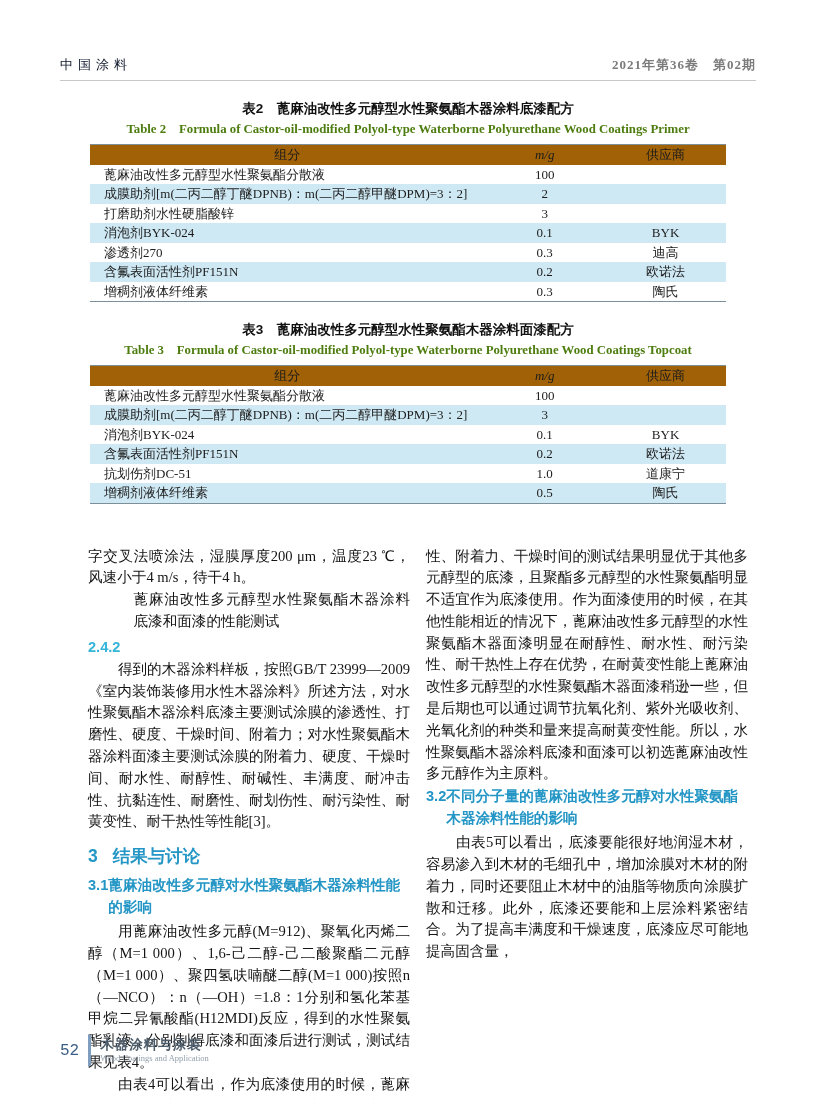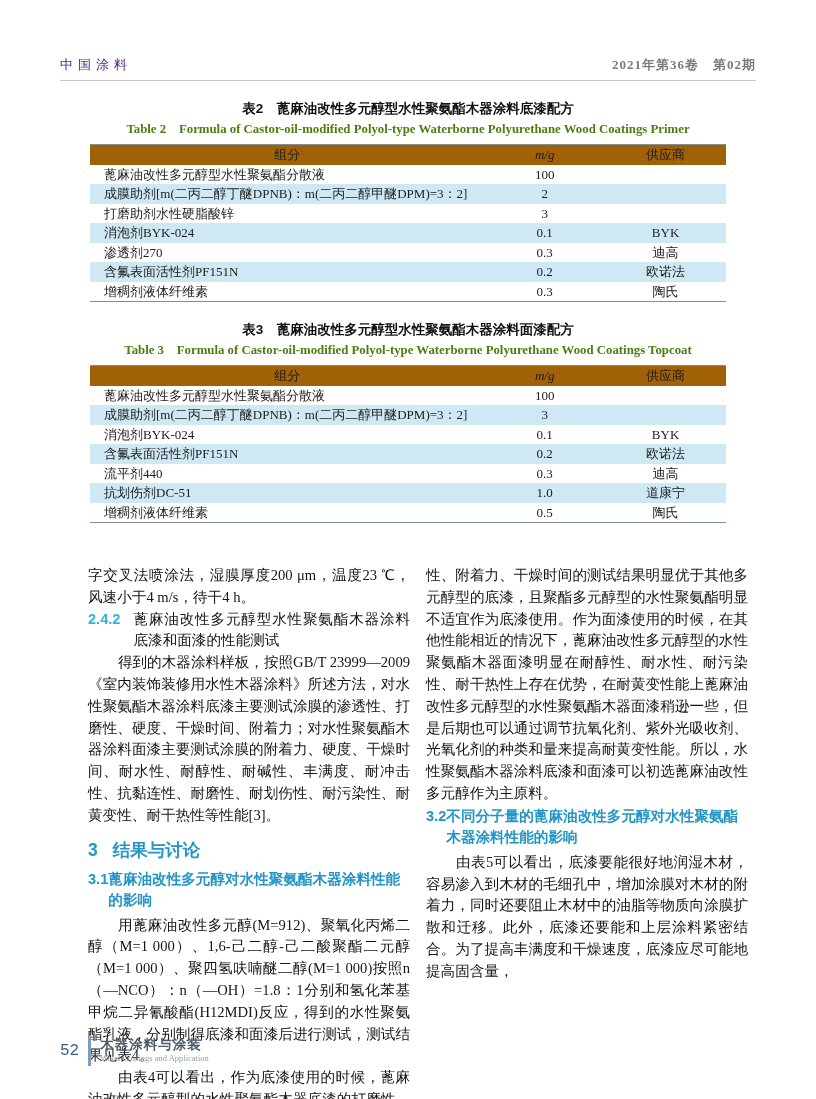--- a/index.html
+++ b/index.html
@@ -7,21 +7,21 @@
     position:relative; width:816px; height:1099px; margin:0 auto;
     background:#ffffff; overflow:hidden;
     font-family:"Liberation Serif", serif; color:#1c1c1c;
   }
   
   .page-header {
     margin:56px 60px 0 60px; padding-bottom:6px;
     display:flex; justify-content:space-between; align-items:flex-end;
     border-bottom:1px solid #c8c8c8;
   }
-  .journal-name { color:#4c1d95; font-size:13px; letter-spacing:5px; }
+  .journal-name { color:#0f172a; font-size:13px; letter-spacing:5px; }
   .issue-info  { color:#7b7b7b; font-size:13px; font-weight:bold; letter-spacing:1px; }
 
   
   .table-block { margin-top:19px; }
   .tbl-title-cn {
     font-family:"Liberation Sans", sans-serif; font-weight:bold;
     font-size:13.5px; text-align:center; color:#111;
   }
   .tbl-title-en {
     font-family:"Liberation Serif", serif; font-weight:bold;
@@ -50,21 +50,21 @@
   }
   .col {
     width:322px; font-size:14.6px; line-height:21.8px;
     text-align:justify; color:#141414;
   }
   .col p { margin:0; }
   p.indent { text-indent:2.05em; }
   .h242 { display:flex; gap:13px; }
   .h242 .num {
     font-family:"Liberation Sans", sans-serif; font-weight:bold;
-    color:#35b4da; flex:0 0 auto;
+    color:#35b4da; flex:0 0 auto;margin-top:48px;
   }
   .h242 .txt { flex:1 1 auto; }
   .sec-h2 {
     font-family:"Liberation Sans", sans-serif; font-weight:bold;
     font-size:17.5px; color:#2496c5; display:flex; gap:15px;
     margin:11px 0 7px 0; line-height:24px;
   }
   .sec-h3 {
     font-family:"Liberation Sans", sans-serif; font-weight:bold;
     font-size:14.6px; color:#2496c5; display:flex; 
@@ -177,25 +177,20 @@
             <td class="c0">消泡剂BYK-024</td>
             <td class="c1">0.1</td>
             <td class="c2">BYK</td>
           </tr>
           <tr>
             <td class="c0">含氟表面活性剂PF151N</td>
             <td class="c1">0.2</td>
             <td class="c2">欧诺法</td>
           </tr>
           <tr>
-            <td class="c0">流平剂440</td>
-            <td class="c1">0.3</td>
-            <td class="c2">迪高</td>
-          </tr>
-          <tr>
             <td class="c0">抗划伤剂DC-51</td>
             <td class="c1">1.0</td>
             <td class="c2">道康宁</td>
           </tr>
           <tr>
             <td class="c0">增稠剂液体纤维素</td>
             <td class="c1">0.5</td>
             <td class="c2">陶氏</td>
           </tr>
         </tbody>

